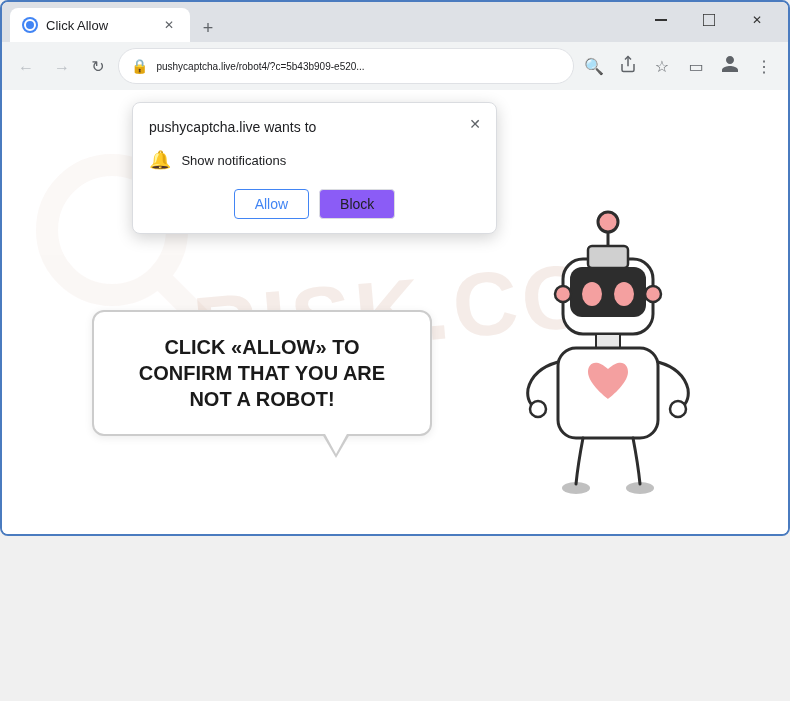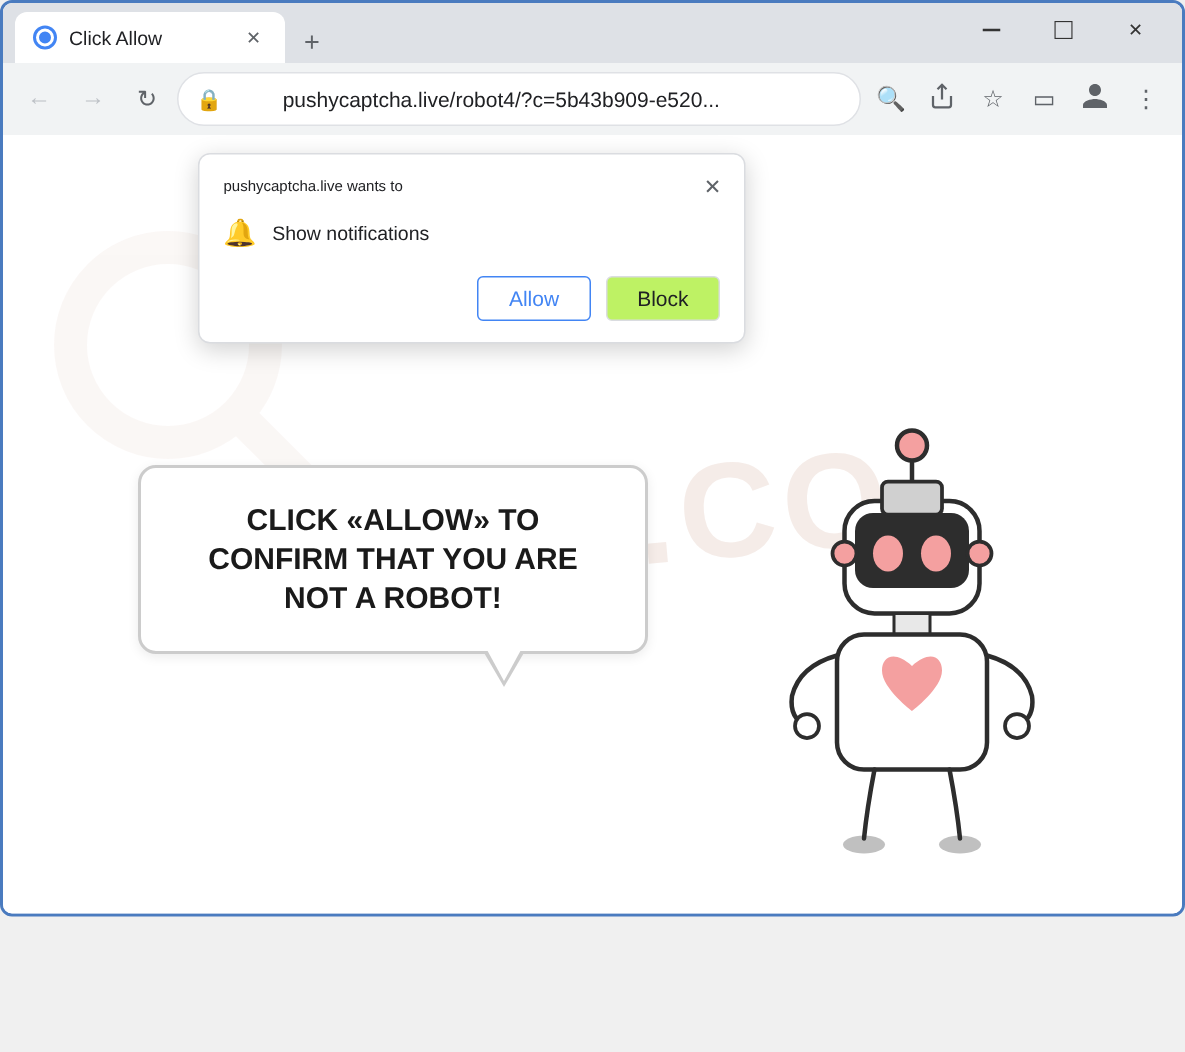--- a/index.html
+++ b/index.html
@@ -7,21 +7,21 @@
       width: 790px;
       height: 701px;
       font-family: 'Segoe UI', Arial, sans-serif;
       background: #f0f0f0;
       overflow: hidden;
     }
 
     
     .browser-window {
       width: 790px;
-      height: 611px;
+      height: 536px;
       border: 2px solid #4a7bbf;
       border-radius: 8px;
       overflow: hidden;
       display: flex;
       flex-direction: column;
       background: #fff;
     }
 
     
     .title-bar {
@@ -166,24 +166,23 @@
       padding: 0 12px;
       gap: 8px;
     }
 
     .lock-icon {
       color: #5f6368;
       font-size: 14px;
     }
 
     .address-text {
-      font-size: 14px;
+      font-size: 10px;
       color: #202124;
       flex: 1;
-      margin-left: 32px;
     }
 
     .nav-right-icons {
       display: flex;
       align-items: center;
       gap: 2px;
     }
 
     
     .content-area {
@@ -235,21 +234,21 @@
       display: flex;
       align-items: center;
       justify-content: center;
       cursor: pointer;
       color: #5f6368;
       font-size: 14px;
       border-radius: 50%;
     }
 
     .popup-header {
-      font-size: 10px;
+      font-size: 14px;
       color: #202124;
       margin-bottom: 14px;
       padding-right: 24px;
     }
 
     .popup-row {
       display: flex;
       align-items: center;
       gap: 10px;
       margin-bottom: 18px;
@@ -260,39 +259,39 @@
       color: #5f6368;
     }
 
     .popup-row-text {
       font-size: 13px;
       color: #202124;
     }
 
     .popup-buttons {
       display: flex;
-      justify-content: flex-end;
+      justify-content: center;
       gap: 10px;
     }
 
     .btn-allow {
       padding: 6px 20px;
       border: 1px solid #4285f4;
       border-radius: 4px;
       background: #fff;
       color: #4285f4;
       font-size: 14px;
       cursor: pointer;
     }
 
     .btn-block {
       padding: 6px 20px;
       border: 1px solid #dadce0;
       border-radius: 4px;
-      background: #bef264;
+      background: #8b5cf6;
       color: #202124;
       font-size: 14px;
       cursor: pointer;
     }
 
     
     .speech-bubble {
       position: absolute;
       top: 220px;
       left: 90px;

